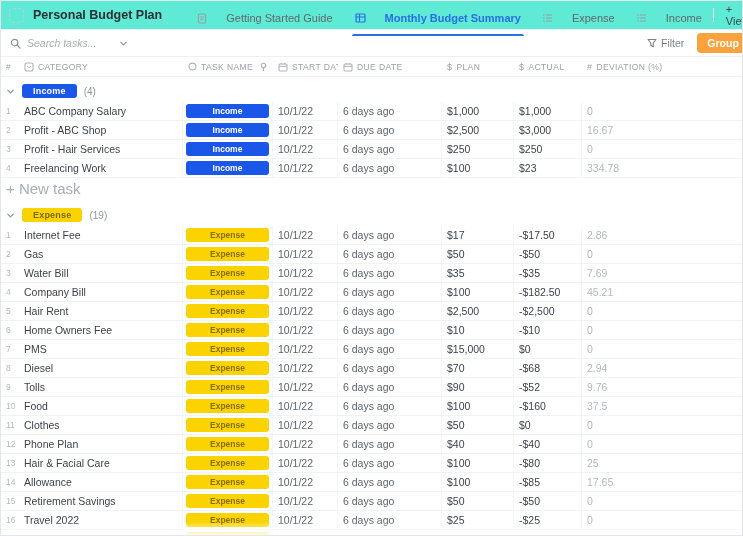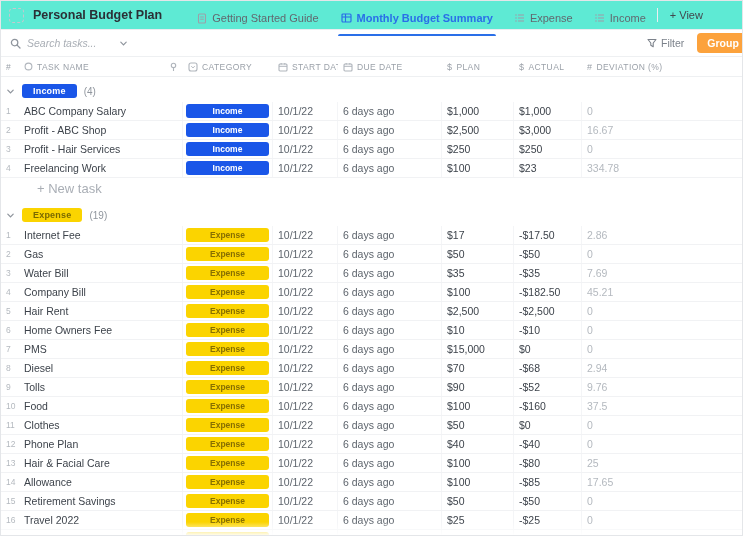--- a/index.html
+++ b/index.html
@@ -4,21 +4,21 @@
 <style>
   * { margin:0; padding:0; box-sizing:border-box; }
   body { font-family:"Liberation Sans", sans-serif; background:#eef0f2; }
   #app { position:relative; width:743px; height:536px; background:#fff; overflow:hidden; border:1px solid #e4e6e9; }
 
   
   .topbar { display:flex; align-items:stretch; height:29px; border-bottom:1px solid #ebedf0; padding-left:8px; background:#5eead4; }
   .space-icon { width:15px; height:15px; border:1.5px dashed #c4c8ce; border-radius:4px; align-self:center; margin-right:9px; flex:0 0 auto; }
   .page-title { align-self:center; font-size:12.5px; font-weight:bold; color:#2b3036; margin-right:24px; white-space:nowrap; }
   .tabs { display:flex; align-items:stretch; }
-  .tab { display:flex; align-items:center; gap:5px; padding:17px 11px; font-size:11px; color:#62686f; cursor:pointer; position:relative; white-space:nowrap; }
+  .tab { display:flex; align-items:center; gap:19px; padding:17px 11px; font-size:11px; color:#62686f; cursor:pointer; position:relative; white-space:nowrap; }
   .tab.active { color:#2a6fe8; font-weight:bold; }
   .tab.active:after { content:""; position:absolute; left:8px; right:8px; bottom:-1px; height:2px; background:#2a6fe8; border-radius:2px 2px 0 0; }
   .tab-sep { width:1px; background:#eceef1; margin:7px 0; }
   .add-view { display:flex; align-items:center; font-size:11px; color:#42474e; padding:0 12px; cursor:pointer; }
 
   
   .toolbar { display:flex; align-items:center; height:27px; border-bottom:1px solid #eef0f2; padding:0 0 0 9px; }
   .search { display:flex; align-items:center; gap:6px; }
   .search input { border:none; outline:none; font-size:10.5px; width:86px; color:#42474e; font-family:inherit; background:transparent;font-style:italic; }
   .search input::placeholder { color:#a9aeb5; }
@@ -42,21 +42,21 @@
   .cell { padding:0 5px; overflow:hidden; white-space:nowrap; height:100%; display:flex; align-items:center; border-right:1px solid #f4f5f7; }
   .cell:last-child { border-right:none; }
   .c-num { color:#b4b9bf; font-size:8.5px; border-right:none; padding-left:5px; }
   .c-task { color:#3d434b; }
   .c-cat { padding:0 3px; }
   .pill { width:100%; text-align:center; font-size:8.5px; font-weight:bold; border-radius:3px; padding:2.5px 0; line-height:1; }
   .c-date { color:#5d646c; }
   .c-money { color:#3d434b; }
   .c-dev { color:#b4b9bf; }
 
-  .new-task { height:21px; display:flex; align-items:center; padding-left:36px; font-size:13px; color:#a9aeb5; cursor:pointer; margin-bottom:5px; }
+  .new-task { height:21px; display:flex; align-items:center; padding-left:5px; font-size:15px; color:#a9aeb5; cursor:pointer; margin-bottom:5px; }
 
   .fade { position:absolute; left:0; right:0; bottom:0; height:13px; background:linear-gradient(rgba(255,255,255,0), rgba(255,255,255,0.92)); pointer-events:none; }
 
   svg { display:block; }
 </style>
 </head>
 <body>
 
 <div id="app">
 
@@ -142,44 +142,44 @@
       <div class="groupby-btn">Group by: C</div>
     </div>
   </div>
 
   <div class="thead grid-cols">
     <div class="th">
         <span>#</span>
       </div>
     <div class="th">
       <span>
+          <svg width="10" height="10" viewBox="0 0 10 10">
+            <rect x="1" y="1" width="8" height="8" rx="2" fill="none" stroke="#b0b5bc" stroke-width="1.1"></rect>
+            <path d="M3.3 4.2 L5 5.9 L6.7 4.2" fill="none" stroke="#b0b5bc" stroke-width="1"></path>
+          </svg>
+        </span>
+      <span>CATEGORY</span>
+    </div>
+    <div class="th">
+      <span>
           <svg width="9" height="9" viewBox="0 0 9 9">
             <circle cx="4.5" cy="4.5" r="3.4" fill="none" stroke="#b0b5bc" stroke-width="1.1"></circle>
           </svg>
         </span>
       <span>TASK NAME</span>
       <span class="pin">
           <svg width="9" height="10" viewBox="0 0 9 10">
             <circle cx="4.5" cy="3.4" r="2.2" fill="none" stroke="#b0b5bc" stroke-width="1.1"></circle>
             <line x1="4.5" y1="5.6" x2="4.5" y2="9" stroke="#b0b5bc" stroke-width="1.1"></line>
           </svg>
         </span>
     </div>
     <div class="th">
       <span>
           <svg width="10" height="10" viewBox="0 0 10 10">
-            <rect x="1" y="1" width="8" height="8" rx="2" fill="none" stroke="#b0b5bc" stroke-width="1.1"></rect>
-            <path d="M3.3 4.2 L5 5.9 L6.7 4.2" fill="none" stroke="#b0b5bc" stroke-width="1"></path>
-          </svg>
-        </span>
-      <span>CATEGORY</span>
-    </div>
-    <div class="th">
-      <span>
-          <svg width="10" height="10" viewBox="0 0 10 10">
             <rect x="1" y="2" width="8" height="7" rx="1" fill="none" stroke="#b0b5bc" stroke-width="1.1"></rect>
             <line x1="1" y1="4.3" x2="9" y2="4.3" stroke="#b0b5bc" stroke-width="1"></line>
             <line x1="3.2" y1="1" x2="3.2" y2="2.6" stroke="#b0b5bc" stroke-width="1"></line>
             <line x1="6.8" y1="1" x2="6.8" y2="2.6" stroke="#b0b5bc" stroke-width="1"></line>
           </svg>
         </span>
       <span>START DATE</span>
     </div>
     <div class="th">
       <span>

